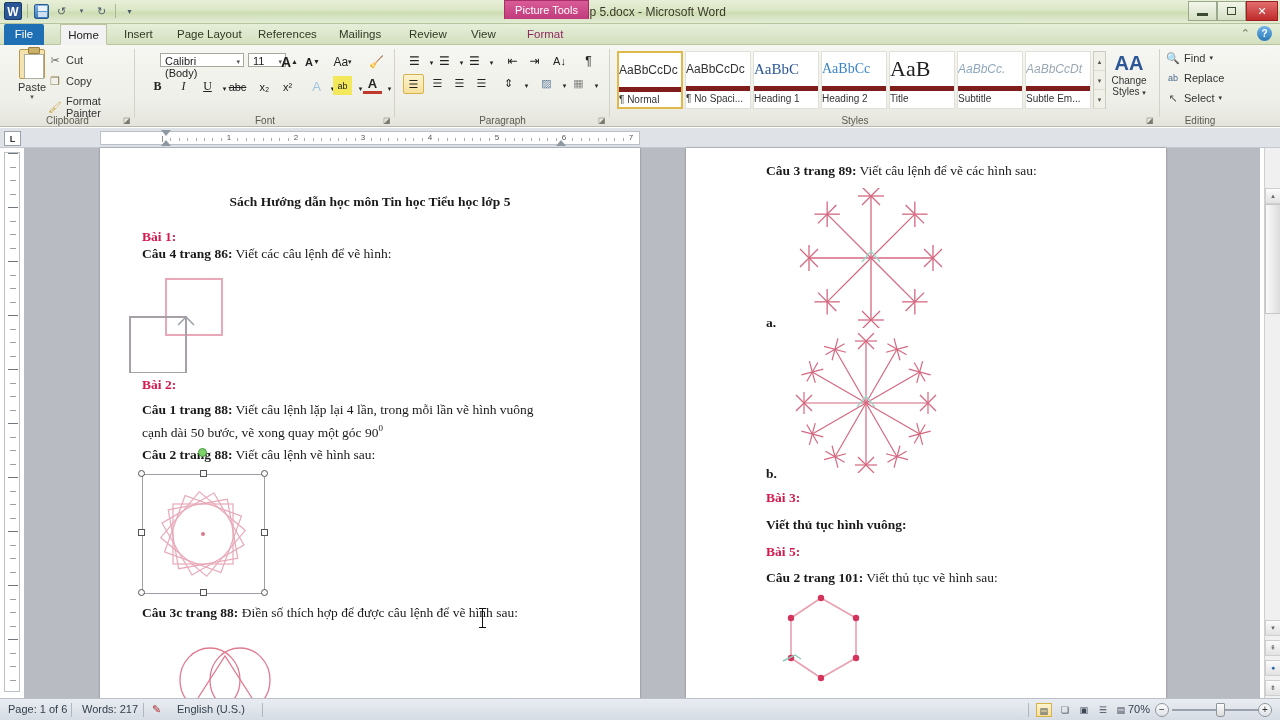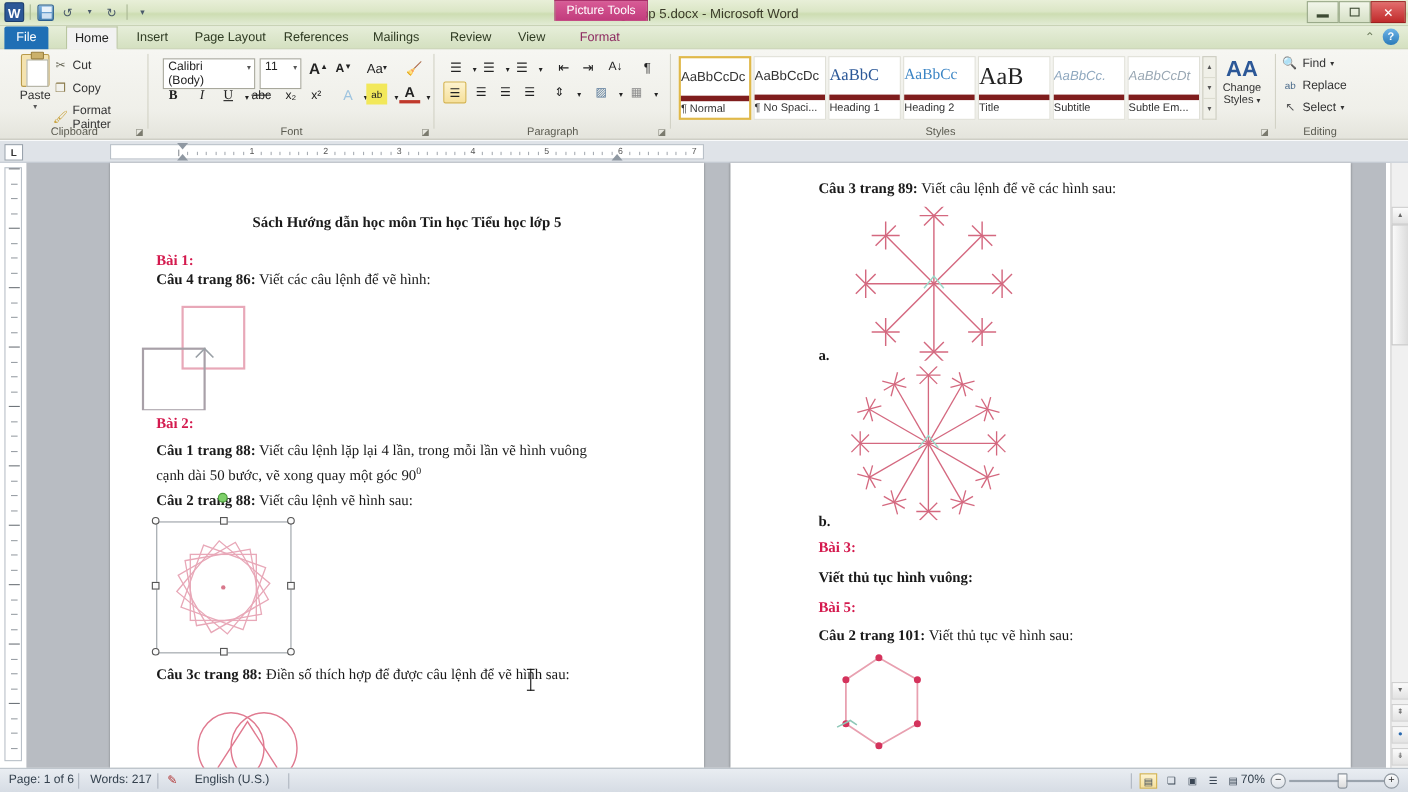--- a/index.html
+++ b/index.html
@@ -84,22 +84,22 @@
   .clip-ico::before { content:""; position:absolute; left:4px; top:4px; width:18px; height:23px;
                       background:#fff; border:1px solid #b0b0a0; }
   .clip-ico::after { content:""; position:absolute; left:8px; top:-3px; width:10px; height:5px;
                      background:#cbb06a; border:1px solid #9a8040; border-radius:1px; }
   .paste-lbl { font-size:11px; color:#333; margin-top:2px; }
   .caret { font-size:7px; color:#555; }
   .mini-item { position:absolute; font-size:11px; color:#333; display:flex; align-items:center; gap:4px; }
   .mi-ico { width:14px; height:14px; display:inline-block; font-size:11px; line-height:14px; text-align:center; }
 
   
-  .fontbox { position:absolute; background:#fff; border:1px solid #a8a89c; height:28px;
-             font-size:11px; color:#222; padding:1px 14px 0 4px; }
+  .fontbox { position:absolute; background:#fff; border:1px solid #a8a89c; height:14px;
+             font-size:11px; color:#222; padding:1px 14px 0 4px;margin-left:12px; }
   .fontbox .ar { position:absolute; right:3px; top:4px; font-size:7px; color:#555; }
   .fbtn { position:absolute; height:19px; min-width:19px; font-size:12px; color:#222;
           display:flex; align-items:center; justify-content:center; }
   .fbtn.boxed { border:1px solid #d6b34a; background:linear-gradient(180deg,#fdf3cf,#f6e09b); border-radius:2px; }
 
   
   .stylebox { position:absolute; top:6px; width:66px; height:58px; background:#fff;
               border:1px solid #e0e0d8; }
   .stylebox.sel { border:2px solid #e0b94a; }
   .sb-prev { height:34px; line-height:34px; font-size:13px; color:#333; overflow:hidden; white-space:nowrap; }
@@ -134,21 +134,21 @@
                 border-bottom:6px solid #8f98a2; }
   .ruler-v { position:absolute; left:4px; top:152px; width:16px; height:540px;
              background:#fff; border:1px solid #b9c0c8; }
   .vt { position:absolute; left:5px; width:6px; height:1px; background:#9aa0a6; }
   .vt.big { left:3px; width:10px; background:#6f757b; }
 
   
   .docarea { position:absolute; left:24px; top:148px; width:1236px; height:550px; background:#b8bcc2; }
   .page { position:absolute; top:0; background:#fff; box-shadow:0 0 2px rgba(0,0,0,.35); }
   .page.left { left:76px; width:540px; height:550px; }
-  .page.right { left:640px; width:564px; height:550px; }
+  .page.right { left:662px; width:480px; height:550px; }
   .ptxt { font-family:"Liberation Serif", serif; color:#1a1a1a; }
   .center { text-align:center; }
   .bold { font-weight:bold; }
   .redb { color:#d41a4e; font-weight:bold; }
   .line { position:absolute; font-size:13.5px; line-height:18px; }
 
   
   .vscroll { position:absolute; right:0; top:148px; width:16px; height:550px; background:#f0f0f0;
              border-left:1px solid #cfcfcf; }
   .vs-btn { width:16px; height:16px; background:linear-gradient(180deg,#fbfbfb,#e2e2e2);

